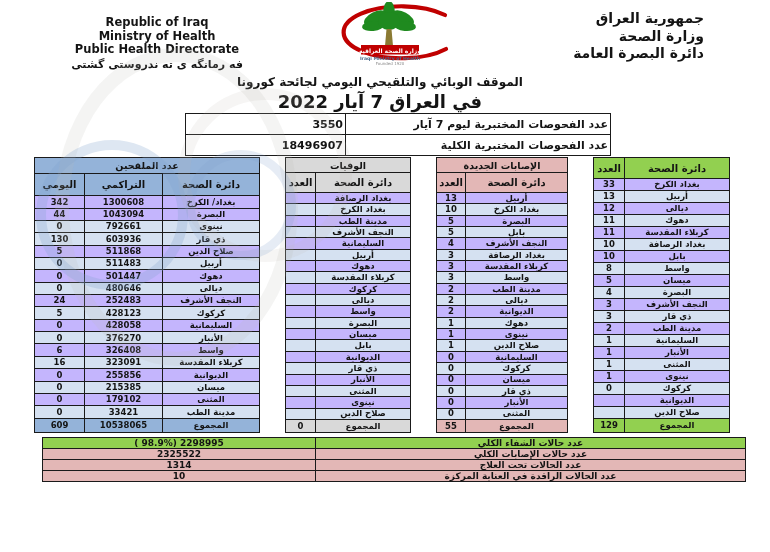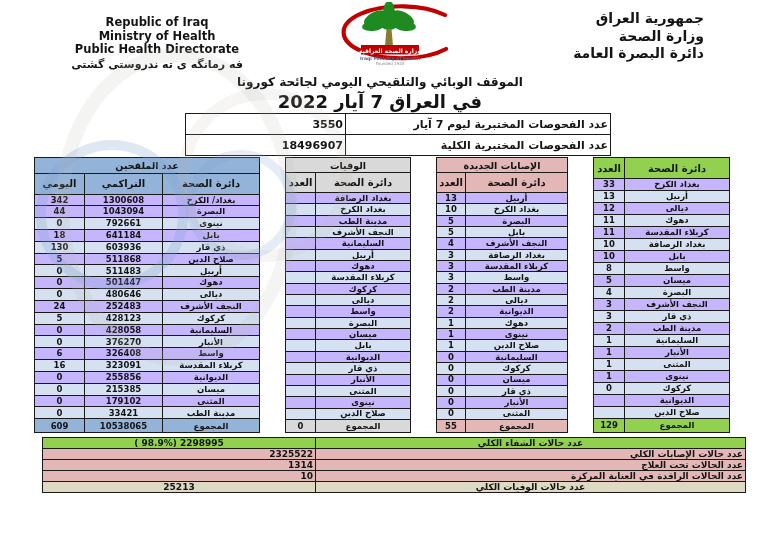--- a/index.html
+++ b/index.html
@@ -47,21 +47,21 @@
   .theme-gray .title,.theme-gray .hrow td,.theme-gray .totrow td{background:var(--gray);}
   .theme-pink .title,.theme-pink .hrow td,.theme-pink .totrow td{background:var(--pink);}
   .theme-green .title,.theme-green .hrow td,.theme-green .totrow td{background:var(--green);}
   
   .summary{position:absolute;left:42px;top:437px;width:693px;table-layout:fixed;
     font-weight:bold;font-size:9px;text-align:center;z-index:2;}
   .summary tr{height:10.8px;}
   .summary .sval{width:268px;}
   .summary .slabel{width:425px;margin-top:16px;}
   .summary tr.s-green td{background:var(--green);}
-  .summary tr.s-pink td{background:var(--pink);text-align:right;}
+  .summary tr.s-pink td{background:var(--pink);}
   .summary tr.s-tan td{background:var(--tan);}
 </style>
 </head>
 <body>
 
 <div class="wm wm1"></div>
 <div class="wm wm2"></div>
 <div class="wm wm3"></div>
 <div class="wm wm4"></div>
 
@@ -138,25 +138,20 @@
           </tr>
           <tr class="drow">
             <td>44</td>
             <td>1043094</td>
             <td>البصرة</td>
           </tr>
           <tr class="drow alt">
             <td>0</td>
             <td>792661</td>
             <td>نينوى</td>
-          </tr>
-          <tr class="drow">
-            <td>18</td>
-            <td>641184</td>
-            <td>بابل</td>
           </tr>
           <tr class="drow alt">
             <td>130</td>
             <td>603936</td>
             <td>ذي قار</td>
           </tr>
           <tr class="drow">
             <td>5</td>
             <td>511868</td>
             <td>صلاح الدين</td>
@@ -540,20 +535,16 @@
           <td class="slabel" dir="rtl">عدد حالات الإصابات الكلي</td>
         </tr>
         <tr class="s-pink">
           <td class="sval"><span dir="ltr">1314</span></td>
           <td class="slabel" dir="rtl">عدد الحالات تحت العلاج</td>
         </tr>
         <tr class="s-pink">
           <td class="sval"><span dir="ltr">10</span></td>
           <td class="slabel" dir="rtl">عدد الحالات الراقدة في العناية المركزة</td>
         </tr>
-        <tr class="s-tan">
-          <td class="sval"><span dir="ltr">25213</span></td>
-          <td class="slabel" dir="rtl">عدد حالات الوفيات الكلي</td>
-        </tr>
       </tbody>
     </table>
 
 </div>
 
 </body></html>

